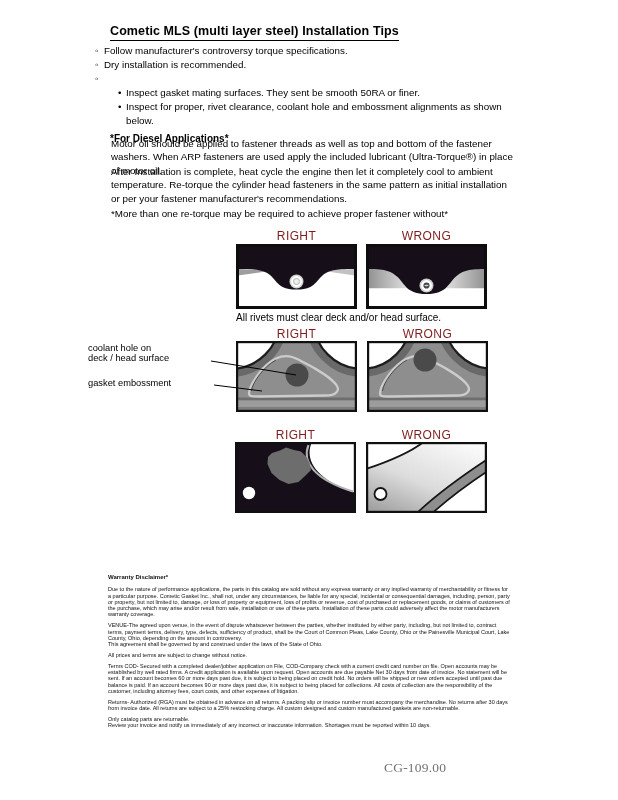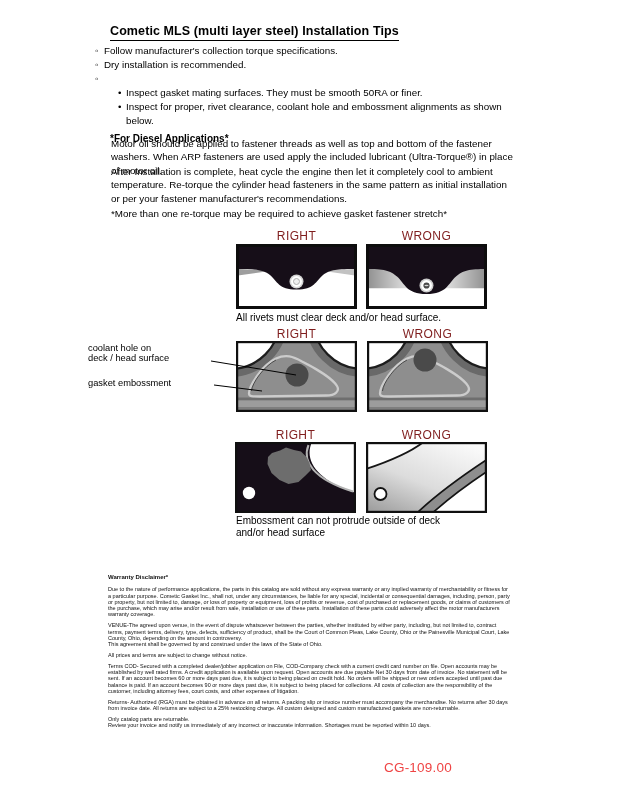--- a/index.html
+++ b/index.html
@@ -45,55 +45,55 @@
   #f3-br{left:235px;top:442px;} #f3-bw{left:366px;top:442px;}
   #f3-cap{left:236px;top:515px;width:270px;}
   #f3-cap span{display:block;}
 
   #disclaimer{left:108px;top:574px;width:403px;font-size:5.5px;line-height:6.3px;
               color:#111;}
   #disclaimer .dh{font-weight:bold;font-size:6px;margin:0 0 6px 0;}
   #disclaimer p{margin:0 0 4.5px 0;}
   #disclaimer p span{display:block;}
 
-  #footer{left:384px;top:760px;font-size:13.5px;color:#ef4444;letter-spacing:.2px;}
+  #footer{left:384px;top:760px;font-size:13.5px;color:#737373;letter-spacing:.2px;font-family:Liberation Serif, serif;}
 </style>
 </head>
 <body>
 
 <div id="page">
 
   <div id="title" class="abs">Cometic MLS (multi layer steel) Installation Tips</div>
 
   <div id="bullets" class="abs">
     <div class="b-row">
       <span class="mark">◦</span>
-      <span>Follow manufacturer's collection torque specifications.</span>
+      <span>Follow manufacturer's controversy torque specifications.</span>
     </div>
     <div class="b-row">
       <span class="mark">◦</span>
       <span>Dry installation is recommended.</span>
     </div>
     <div class="b-row">
       <span class="mark">◦</span>
     </div>
     <div class="b-row sub">
       <span class="mark">•</span>
-      <span>Inspect gasket mating surfaces.  They must be smooth 50RA or finer.</span>
+      <span>Inspect gasket mating surfaces.  They sent be smooth 50RA or finer.</span>
     </div>
     <div class="b-row sub">
       <span class="mark">•</span>
       <span>Inspect for proper, rivet clearance, coolant hole and embossment alignments as shown below.</span>
     </div>
   </div>
 
   <div id="diesel-head" class="abs">*For Diesel Applications*</div>
   <div id="p1" class="abs para">Motor oil should be applied to fastener threads as well as top and bottom of the fastener washers. When ARP fasteners are used apply the included lubricant (Ultra-Torque®) in place of motor oil.</div>
   <div id="p2" class="abs para">After Installation is complete, heat cycle the engine then let it completely cool to ambient temperature. Re-torque the cylinder head fasteners in the same pattern as initial installation or per your fastener manufacturer's recommendations.</div>
-  <div id="note" class="abs para">*More than one re-torque may be required to achieve gasket fastener stretch*</div>
+  <div id="note" class="abs para">*More than one re-torque may be required to achieve proper fastener without*</div>
 
   <div id="f1-lr" class="abs fig-label">RIGHT</div>
   <div id="f1-lw" class="abs fig-label">WRONG</div>
 
   <div id="f1-br" class="abs fig-box">
     <svg viewBox="0 0 121 65">
       <rect x="0" y="0" width="121" height="65" fill="#ffffff"></rect>
       <polygon points="2,25 37,26.5 2,31.5" fill="#9e9e9e"></polygon>
       <polygon points="119,25 84,26.5 119,31.5" fill="#c2c2c2"></polygon>
       <path d="M0,0 H121 V25 C101,25 94,25.5 87,31 C79.5,37.5 78.5,45.5 60.5,45.5 C42.5,45.5 41.5,37.5 34,31 C27,25.5 20,25 0,25 Z" fill="#160e18"></path>
@@ -214,24 +214,20 @@
       </defs>
       <rect width="121" height="71" fill="#ffffff"></rect>
       <path d="M0,27 C24,19 46,9 57.5,0 L121,0 L121,17.5 C96,34 72,51 51,71 L0,71 Z" fill="url(#g3)"></path>
       <path d="M0,27 C24,19 46,9 57.5,0" fill="none" stroke="#161616" stroke-width="1.8"></path>
       <path d="M51,71 C72,51 96,34 121,17.5 L121,29.5 C100,43.5 81.5,57.5 66.5,71 Z" fill="#8e8e8e" stroke="#141414" stroke-width="1.7"></path>
       <circle cx="14.5" cy="52" r="6" fill="#ffffff" stroke="#141414" stroke-width="1.8"></circle>
       <rect x="1.1" y="1.1" width="118.8" height="68.8" fill="none" stroke="#101010" stroke-width="2.2"></rect>
     </svg>
   </div>
 
-  <div id="f3-cap" class="abs caption">
-    <span>Embossment can not protrude outside of deck</span>
-    <span>and/or head surface</span>
-  </div>
 
   <div id="disclaimer" class="abs">
     <p class="dh">Warranty Disclaimer*</p>
     <p>Due to the nature of performance applications, the parts in this catalog are sold without any express warranty or any implied warranty of merchantability or fitness for a particular purpose.  Cometic Gasket Inc., shall not, under any circumstances, be liable for any special, incidental or consequential damages, including, person, party or property, but not limited to, damage, or loss of property or equipment, loss of profits or revenue, cost of purchased or replacement goods, or claims of customers of the purchase, which may arise and/or result from sale, installation or use of these parts.  Installation of these parts could adversely affect the motor manufacturers warranty coverage.</p>
     <p>
       <span>VENUE-The agreed upon venue, in the event of dispute whatsoever between the parties, whether instituted by either party, including, but not limited to, contract terms, payment terms, delivery, type, defects, sufficiency of product, shall be the Court of Common Pleas, Lake County, Ohio or the Painesville Municipal Court, Lake County, Ohio, depending on the amount in controversy.</span>
       <span>This agreement shall be governed by and construed under the laws of the State of Ohio.</span>
     </p>
     <p>All prices and terms are subject to change without notice.</p>
     <p>Terms COD- Secured with a completed dealer/jobber application on File, COD-Company check with a current credit card number on file.  Open accounts may be established by well rated firms.  A credit application is available upon request.  Open accounts are due payable Net 30 days from date of invoice.  No statement will be sent.  If an account becomes 60 or more days past due, it is subject to being placed on credit hold.  No orders will be shipped or new orders accepted until past due balance is paid.  If an account becomes 90 or more days past due, it is subject to being placed for collections.  All costs of collection are the responsibility of the customer, including attorney fees, court costs, and other expenses of litigation.</p>

